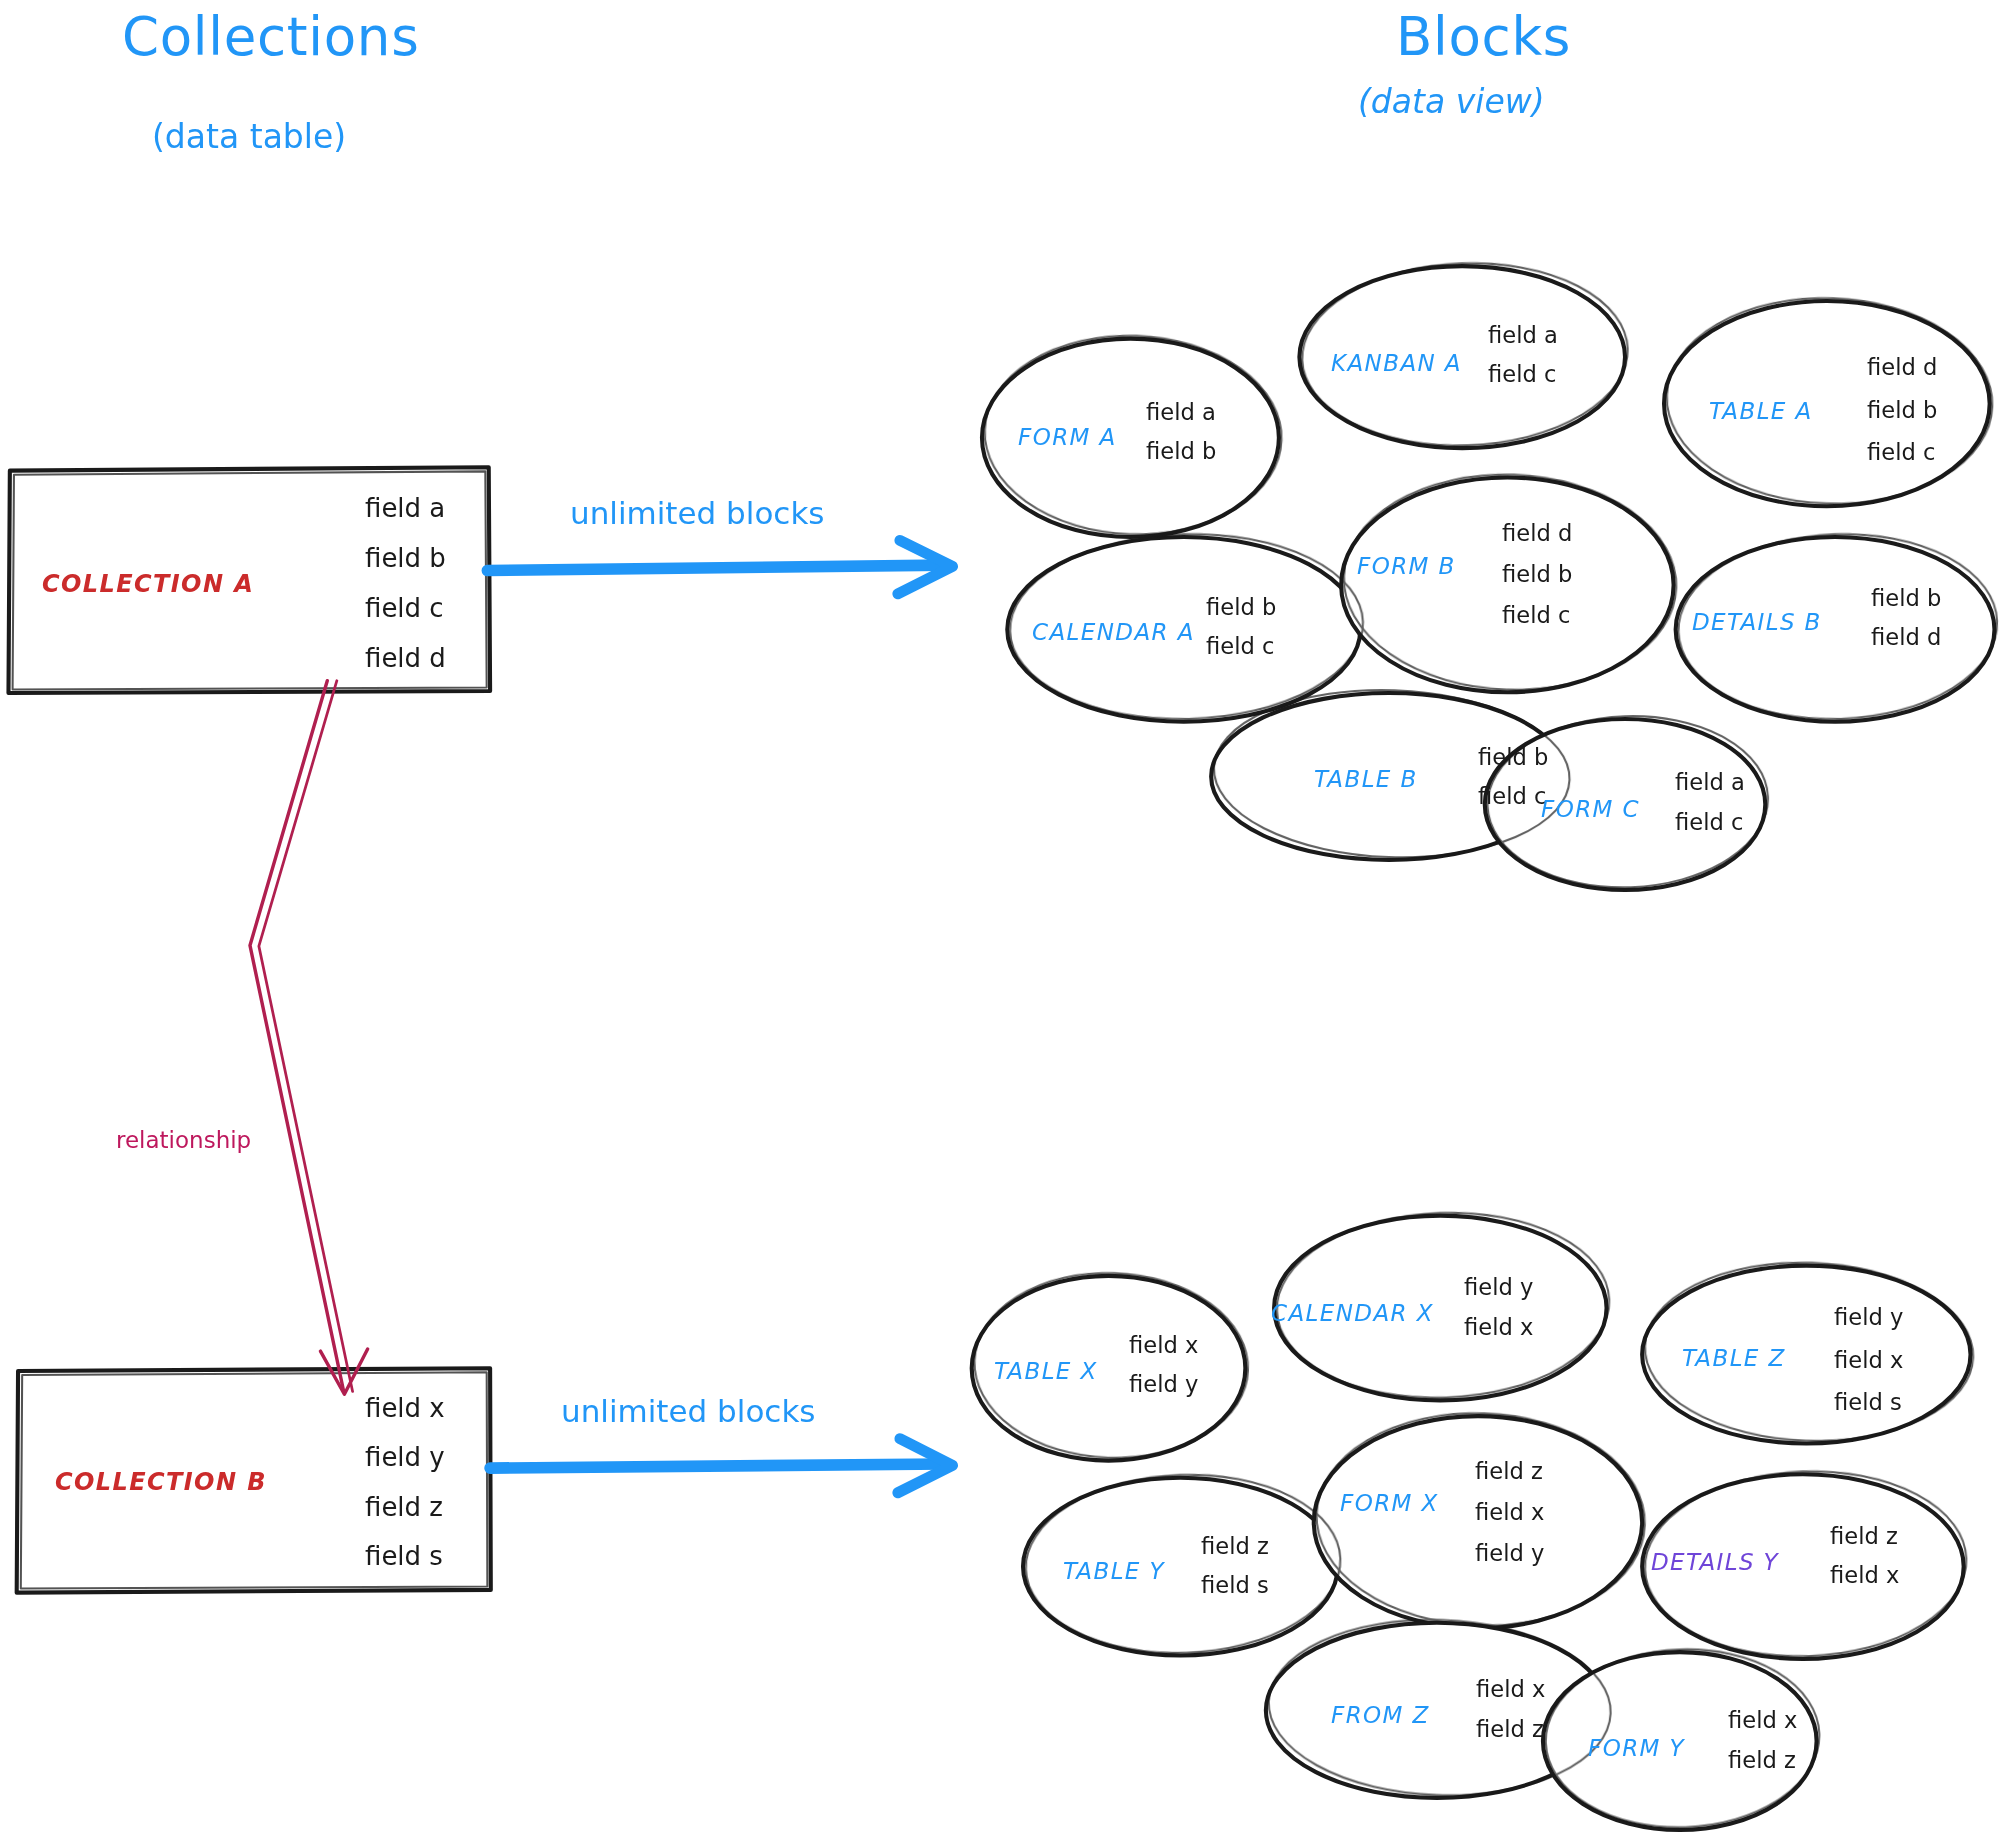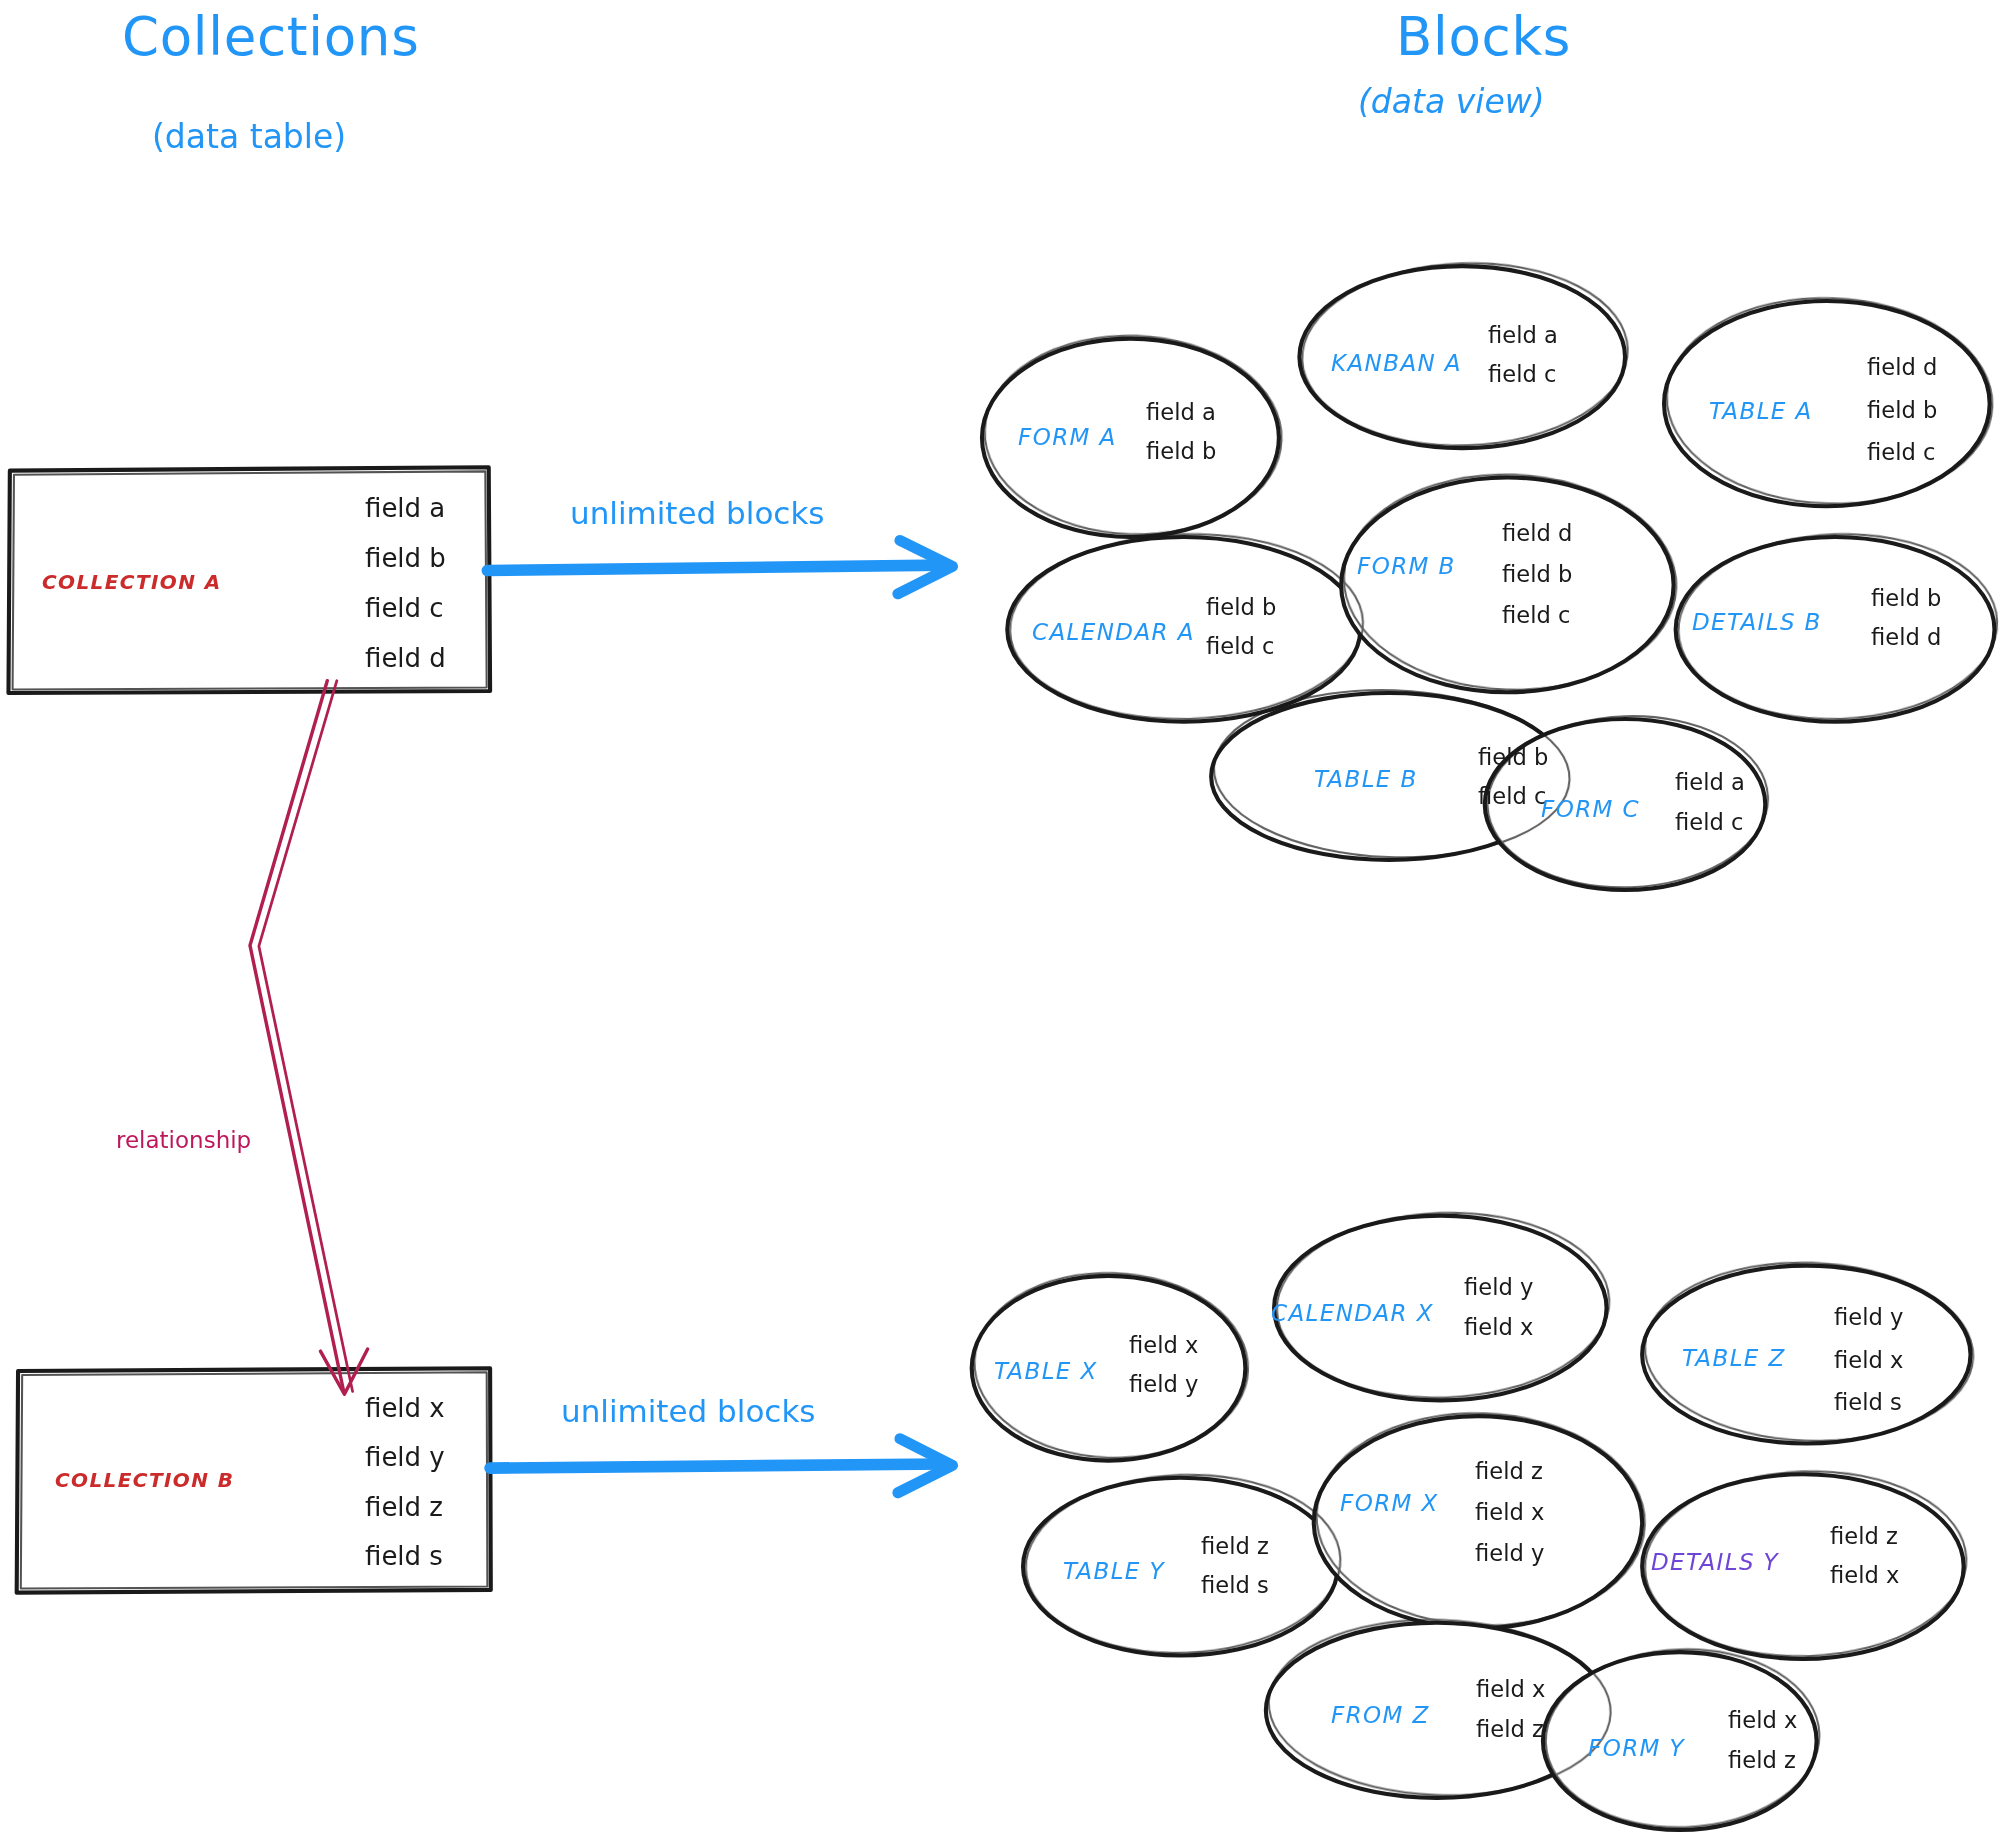--- a/index.html
+++ b/index.html
@@ -5,21 +5,21 @@
   html,body{margin:0;padding:0;background:#ffffff;}
   body{width:2005px;height:1843px;position:relative;overflow:hidden;
        font-family:"DejaVu Sans", sans-serif;}
   #stage{position:absolute;left:0;top:0;width:1733px;height:1843px;}
   svg.layer{position:absolute;left:0;top:0;width:2005px;height:1843px;overflow:visible;}
   .txt{position:absolute;white-space:nowrap;font-family:"DejaVu Sans", sans-serif;}
 
   .hdr-main{font-size:53px;color:#2196F7;font-weight:400;letter-spacing:0.7px;}
   .hdr-sub{font-size:33px;color:#2196F7;font-weight:400;}
 
-  .coll-name{font-size:20px;color:#CB2B2B;font-style:italic;letter-spacing:1.4px;font-weight:700;text-align:center;}
+  .coll-name{font-size:24px;color:#CB2B2B;font-style:italic;letter-spacing:1.4px;font-weight:700;text-align:center;}
   .field-black{font-size:26px;color:#1a1a1a;}
   .arrow-label{font-size:31px;color:#2196F7;}
   .rel-label{font-size:23px;color:#be185d;}
 
   .blk-name{font-size:23px;font-style:italic;letter-spacing:1.4px;font-weight:400;color:#2196F7;}
   .blk-name.purple{color:#6F45D8;}
   .blk-field{font-size:22.6px;color:#1a1a1a;}
 </style>
 </head>
 <body>

